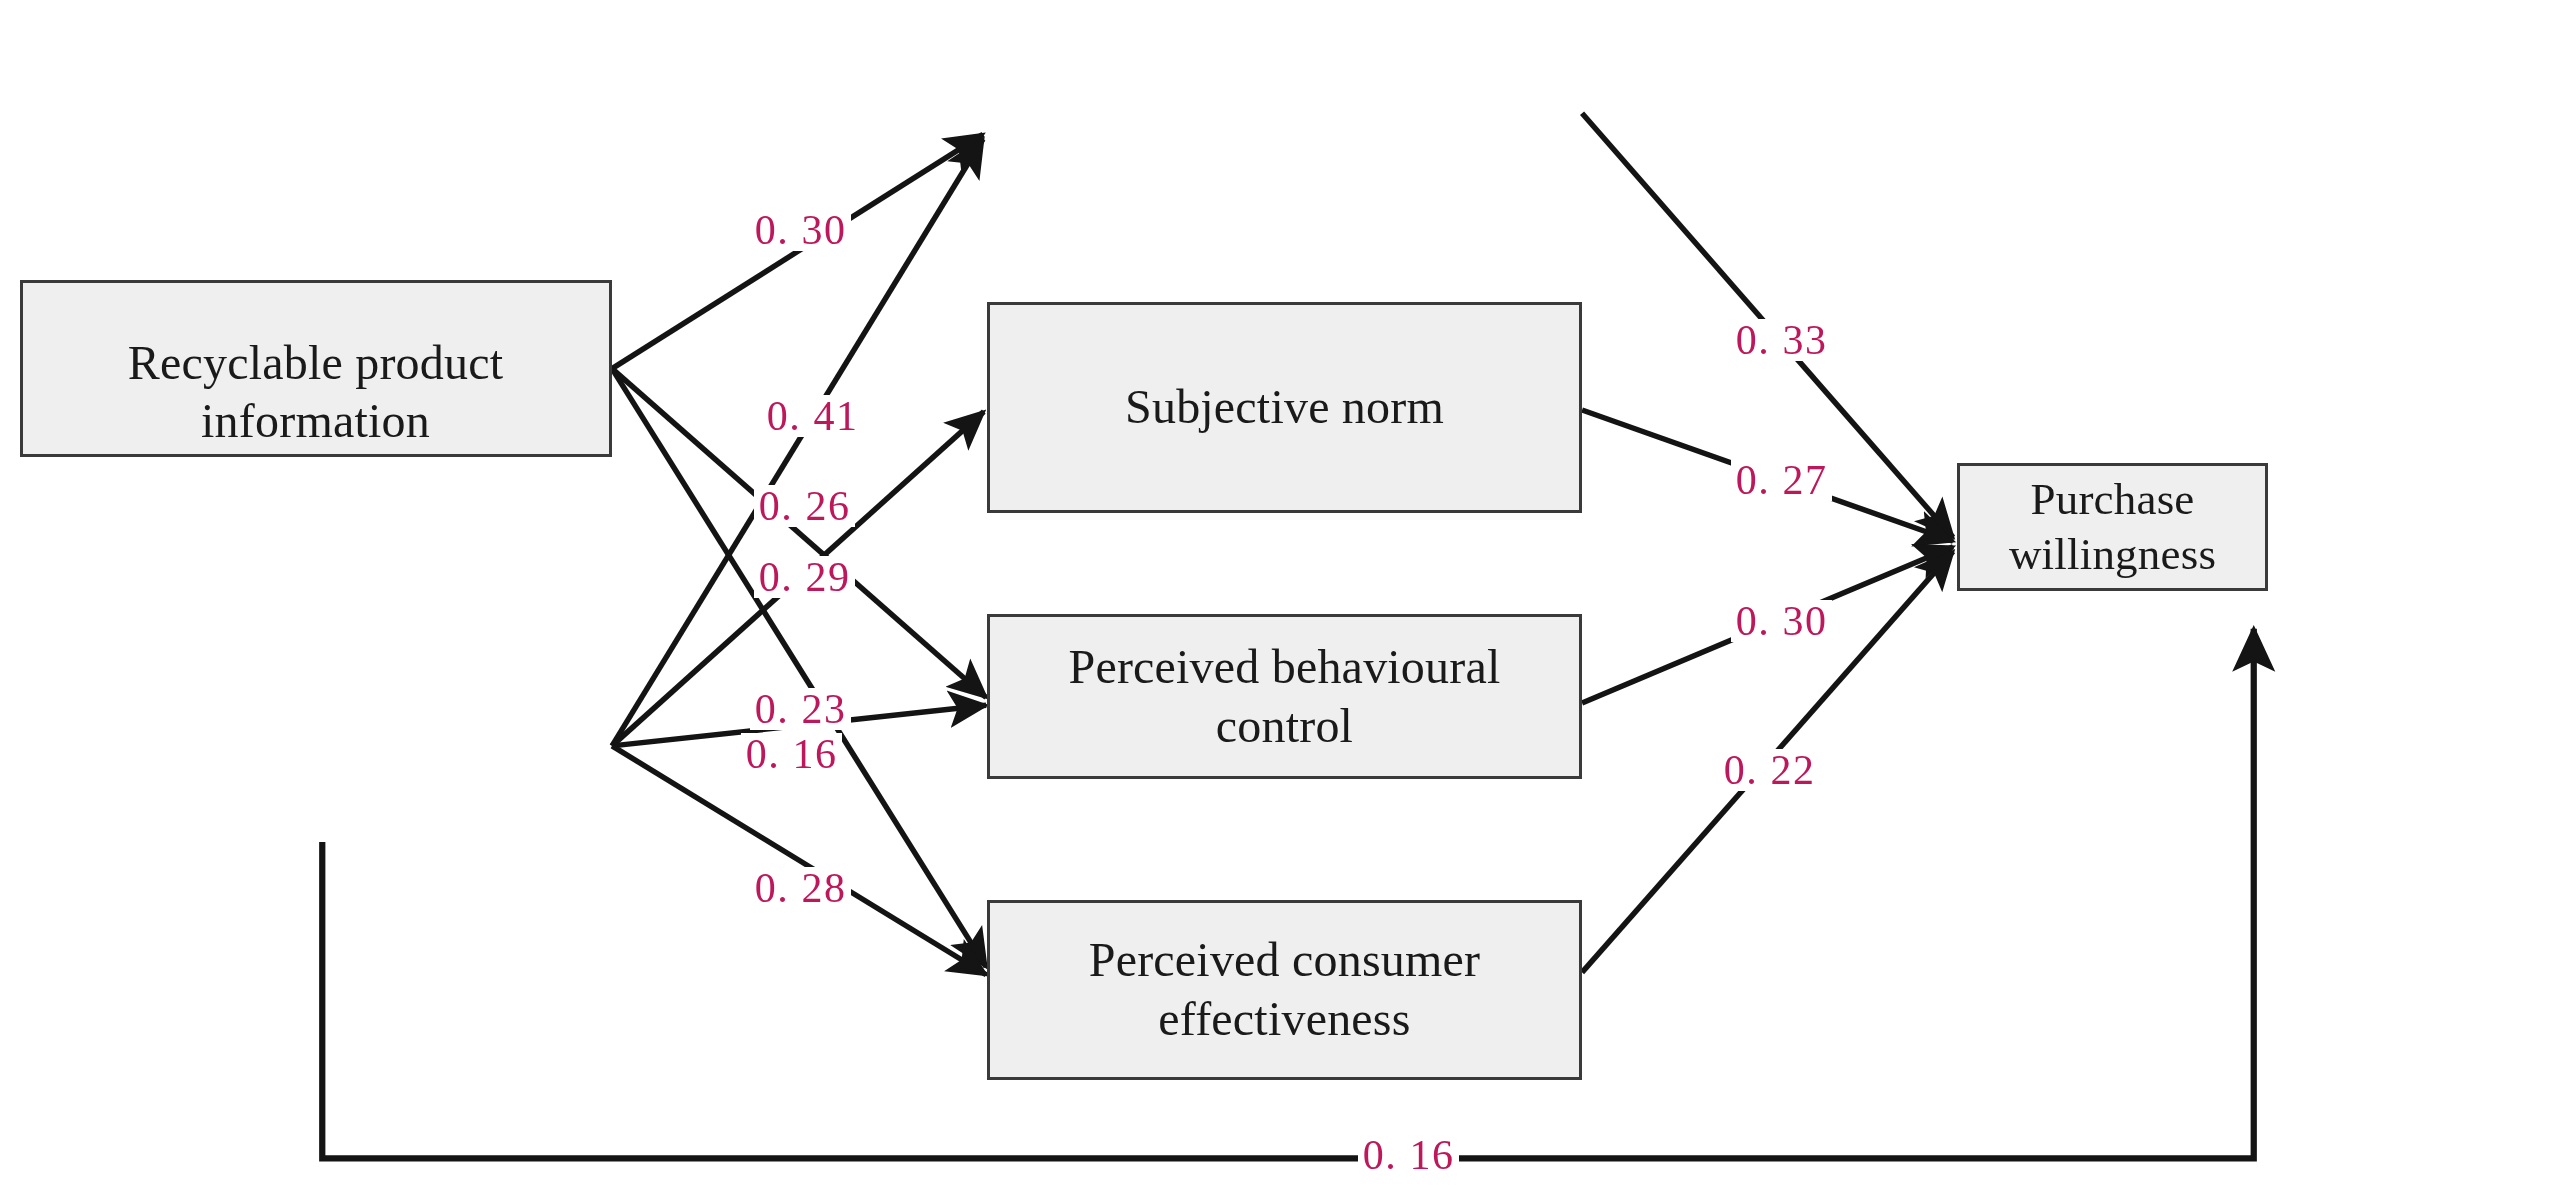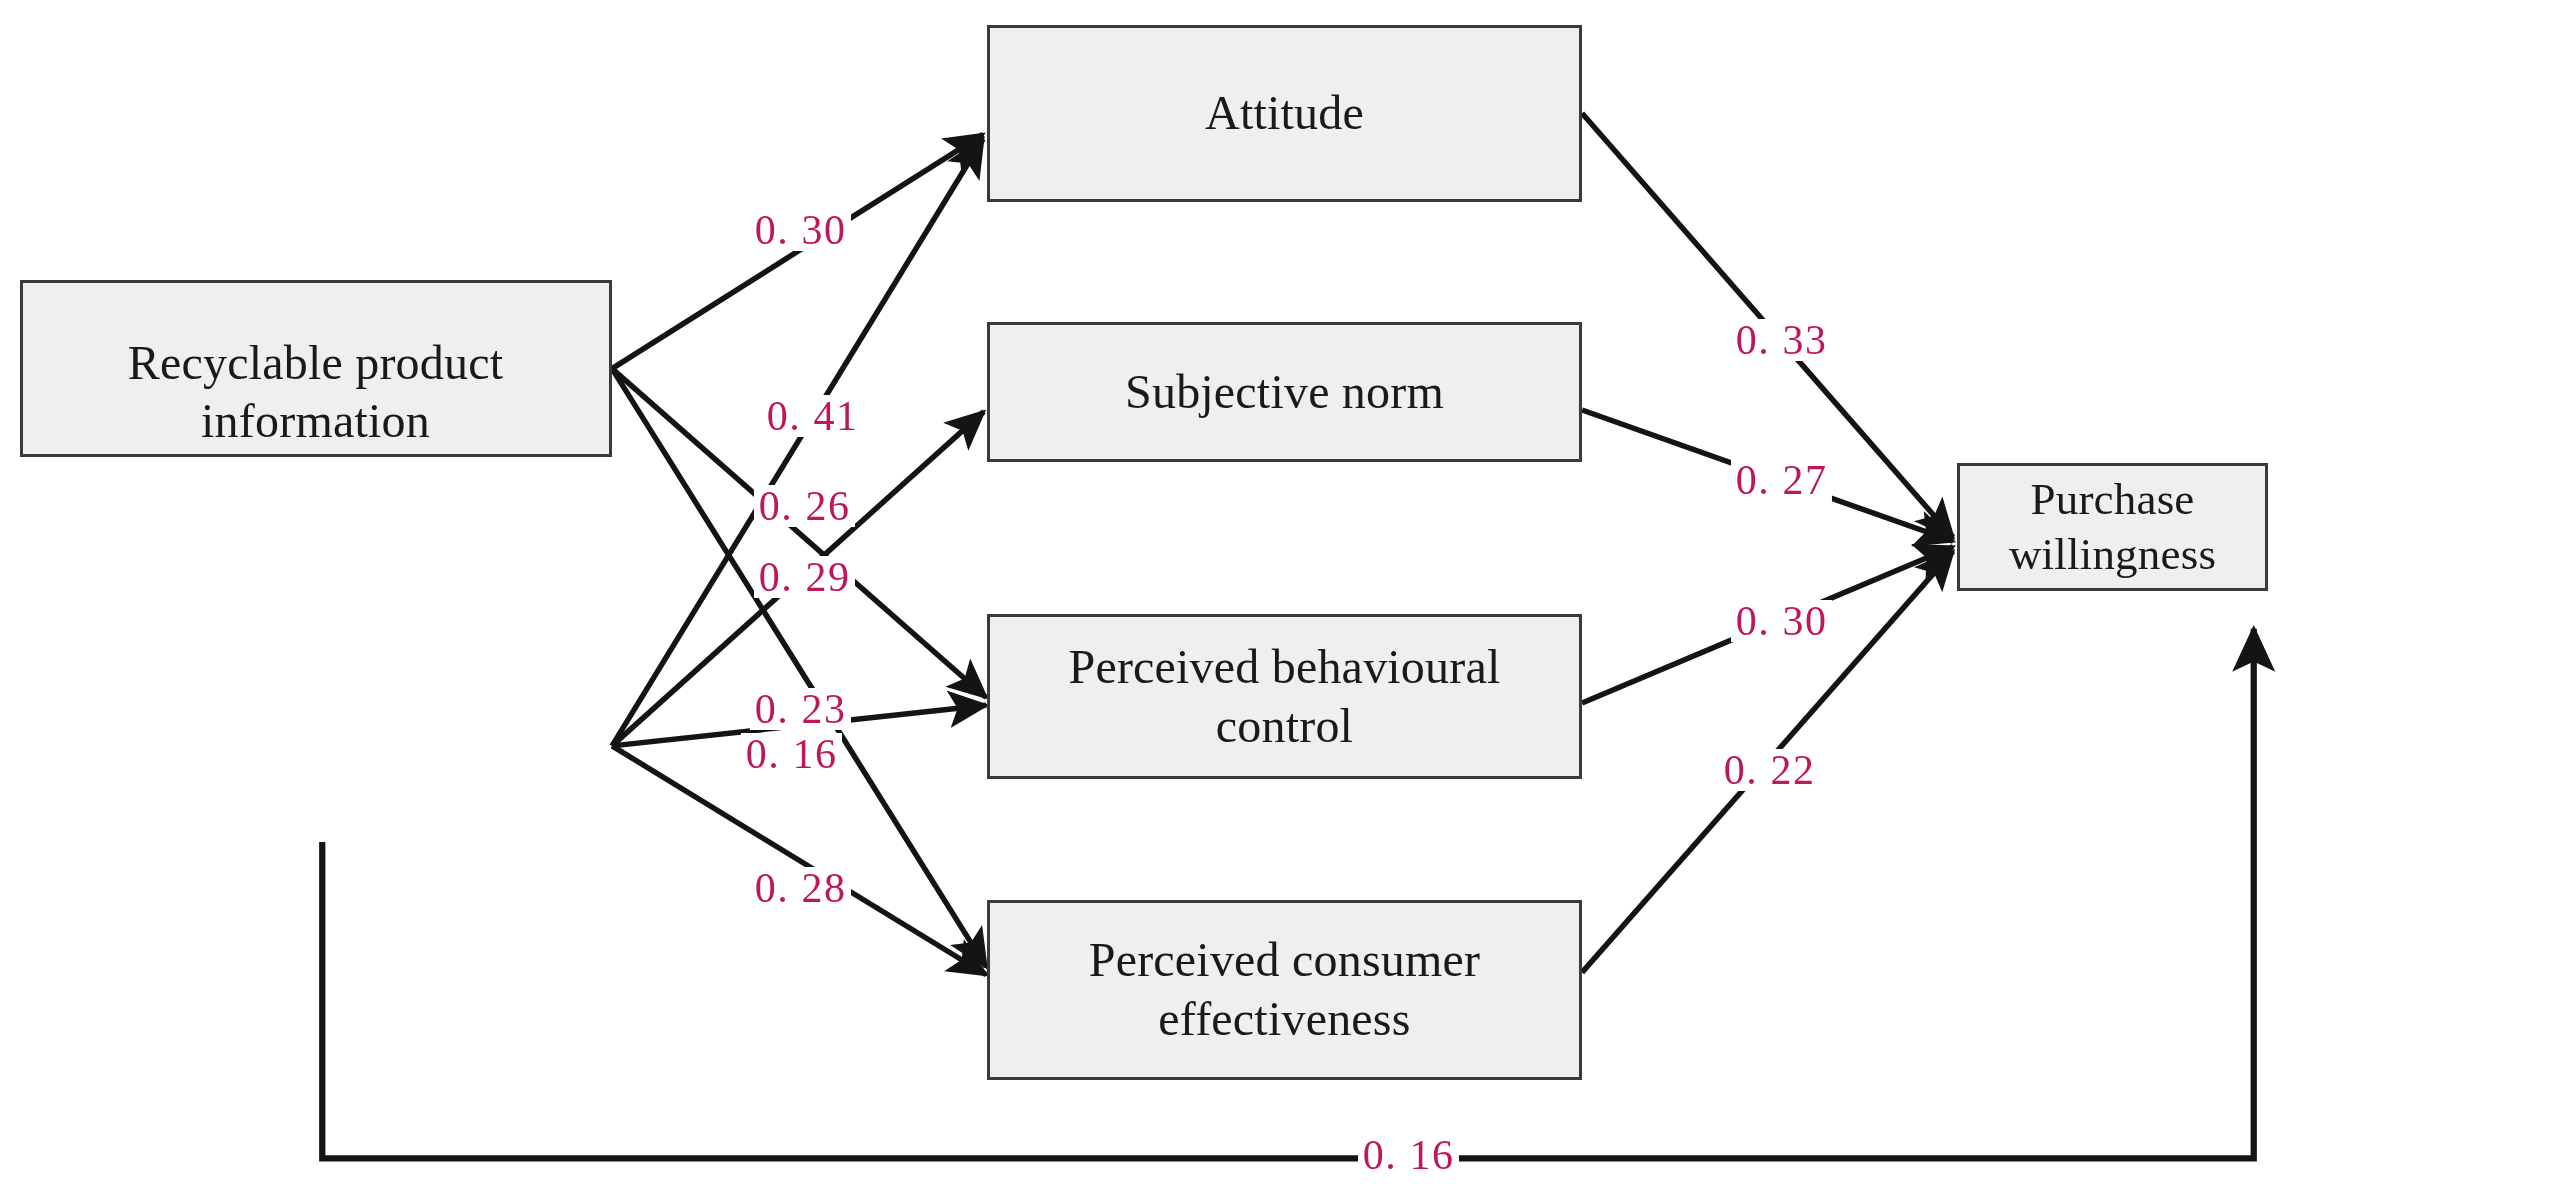--- a/index.html
+++ b/index.html
@@ -85,25 +85,22 @@
 
     <path d="M 412 1078 L 412 1483 L 2885 1483 L 2885 805" fill="none" stroke="#141414" stroke-width="8" marker-end="url(#arrow)"></path>
   </svg>
 
   <div class="node-box" style="left:19.5px; top:280px; width:592px; height:177px;align-items:flex-end;">
     <span class="node-label">Recyclable product
 information</span>
   </div>
 
 
-  <div class="node-box" style="left:987px; top:25px; width:595px; height:177px;">
-    <span class="node-label">Attitude</span>
-  </div>
 
-  <div class="node-box" style="left:987px; top:322px; width:595px; height:140px;justify-content:center;">
+  <div class="node-box" style="left:987px; top:302px; width:595px; height:211px;justify-content:center;">
     <span class="node-label">Subjective norm</span>
   </div>
 
   <div class="node-box" style="left:987px; top:614px; width:595px; height:165px;align-items:center;">
     <span class="node-label">Perceived behavioural
 control</span>
   </div>
 
   <div class="node-box" style="left:987px; top:900px; width:595px; height:180px;">
     <span class="node-label">Perceived consumer

